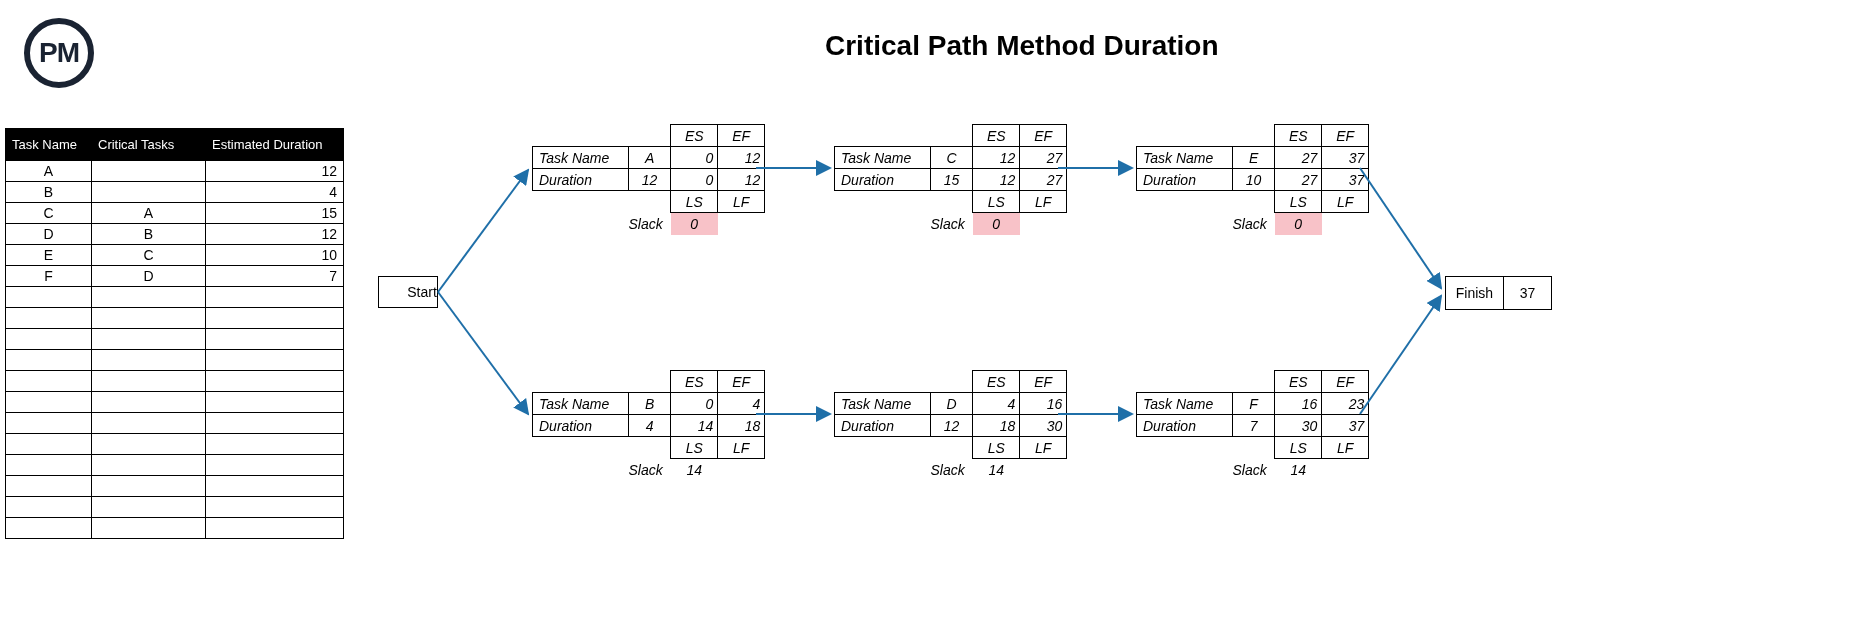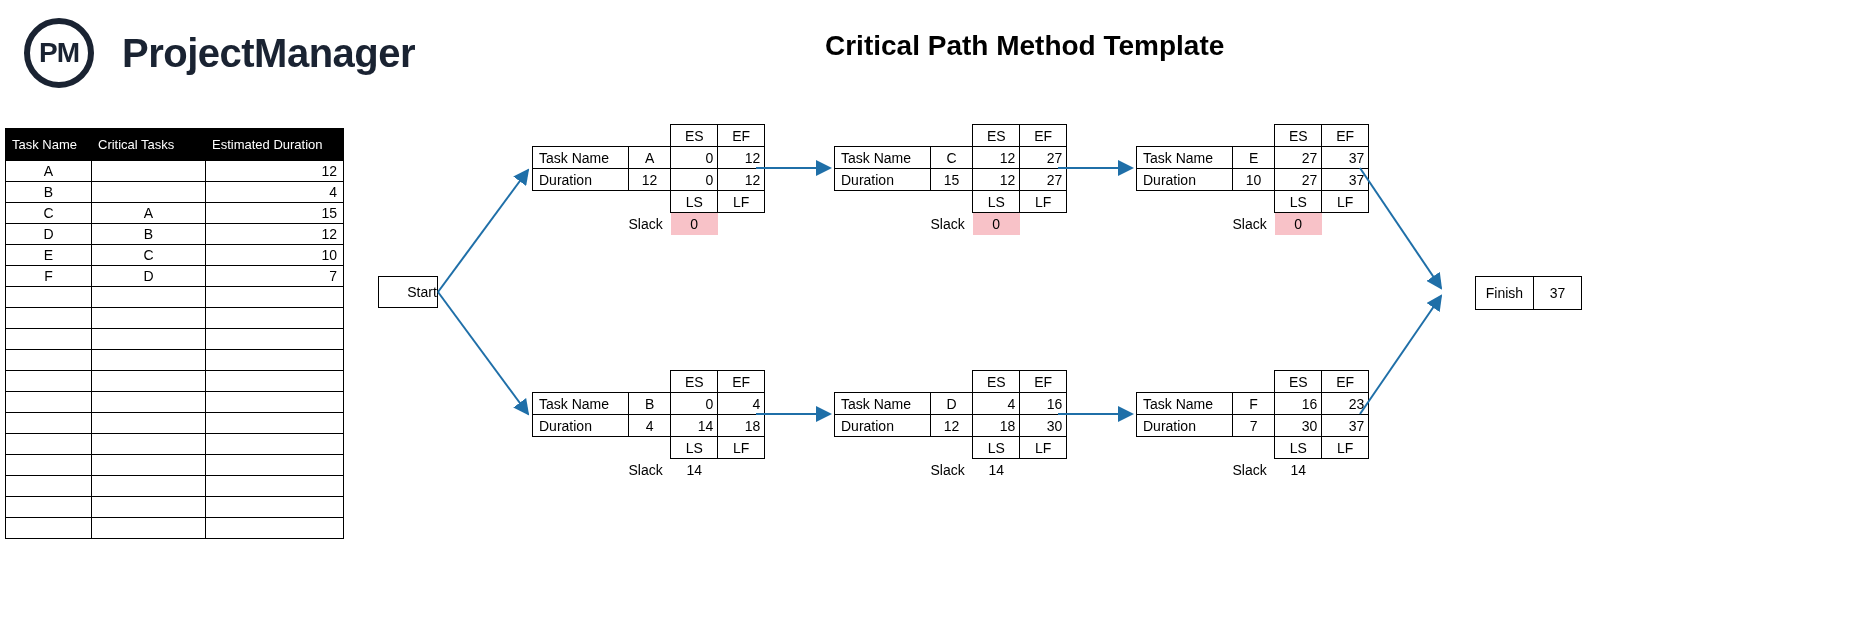--- a/index.html
+++ b/index.html
@@ -15,47 +15,46 @@
 .task-table th { background: #000; color: #fff; font-size: 13px; font-weight: 400; padding: 8px 6px; text-align: left; border: 1px solid #000; }
 .task-table td { border: 1px solid #000; height: 21px; font-size: 14px; padding: 2px 6px; }
 .task-table td:nth-child(1) { width: 52px; text-align: center; }
 .task-table td:nth-child(2) { width: 76px; text-align: center; }
 .task-table td:nth-child(3) { width: 109px; text-align: right; }
 .task-table th:nth-child(1) { width: 86px; }
 .task-table th:nth-child(2) { width: 114px; }
 .task-table th:nth-child(3) { width: 138px; }
 
 .box-start { position: absolute; left: 378px; top: 276px; width: 60px; height: 32px; border: 1px solid #000; display: flex; align-items: center; justify-content: center; font-size: 14px; padding-left: 28px; }
-.box-finish { position: absolute; left: 1445px; top: 276px; border: 1px solid #000; display: flex; margin-left: 30px; }
+.box-finish { position: absolute; left: 1445px; top: 276px; border: 1px solid #000; display: flex; }
 .box-finish .lbl { width: 58px; height: 32px; border-right: 1px solid #000; display: flex; align-items: center; justify-content: center; font-size: 14px; }
 .box-finish .val { width: 47px; height: 32px; display: flex; align-items: center; justify-content: center; font-size: 14px; }
 
-.task-node { position: absolute; }
+.task-node { position: absolute; font-style: italic; }
 .task-node table { border-collapse: collapse; }
 .task-node td { border: 1px solid #000; font-size: 14px; height: 22px; }
 .task-node .w-name { width: 96px; padding: 2px 6px; }
 .task-node .w-id { width: 30px; text-align: center; }
 .task-node .w-num { width: 47px; text-align: right; padding-right: 4px; }
 .task-node .w-half { width: 47px; text-align: center; }
 .task-node .noborder { border: none; background: transparent; text-align: right; padding-right: 8px; }
 .task-node .slack-lbl { border: none; background: transparent; text-align: right; padding-right: 8px; font-size: 14px; }
 .task-node .slack-val { text-align: center; }
 .task-node .slack-zero { background: #f8c2c8; }
 
 svg.arrows { position: absolute; left: 0; top: 0; width: 1860px; height: 634px; pointer-events: none; }
 </style>
 </head>
 <body>
 
 <div class="header">
   <div class="logo-icon">PM</div>
-  <div class="brand">ProjectManager</div>
 </div>
 
-<div class="title">Critical Path Method Template</div>
+<div class="title">Critical Path Method Duration</div>
 
 <table class="task-table">
   <thead>
     <tr>
       <th>Task Name</th>
       <th>Critical Tasks</th>
       <th>Estimated Duration</th>
     </tr>
   </thead>
   <tbody id="task-rows">

